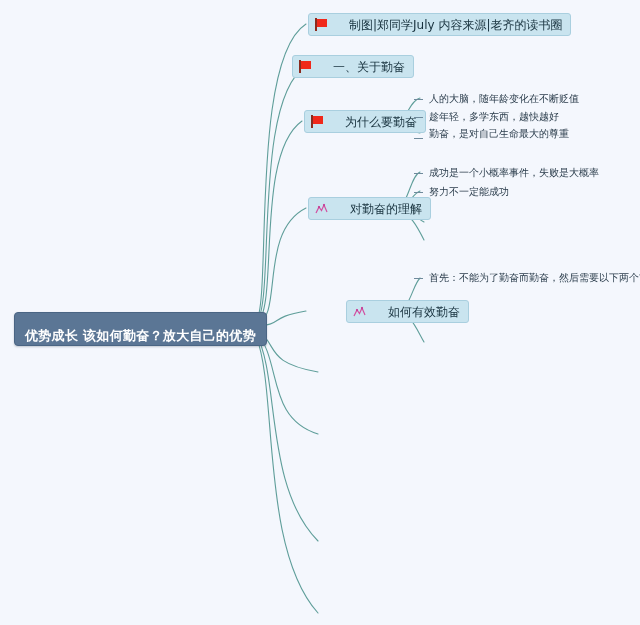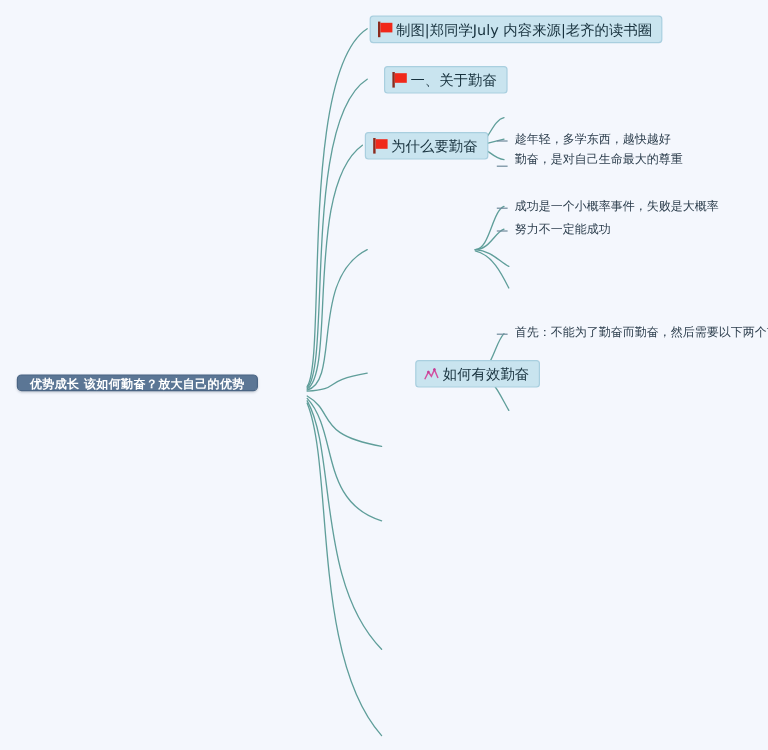--- a/index.html
+++ b/index.html
@@ -26,45 +26,45 @@
     width: 640px;
     height: 625px;
     pointer-events: none;
   }
 
   
   .root-node {
     position: absolute;
     left: 14px;
     top: 312px;
-    height: 14px;
+    height: 34px;
     box-sizing: border-box;
     display: flex;
-    align-items: flex-start;
+    align-items: flex-end;
     padding: 0 10px;
     background: #5b7695;
     border: 1px solid #4a6泥;
     border: 1px solid #4a6584;
     border-radius: 4px;
     color: #ffffff;
-    font-size: 10px;
+    font-size: 13px;
     font-weight: bold;
     letter-spacing: 0.3px;
     white-space: nowrap;
     box-shadow: 0 1px 2px rgba(40,60,80,0.25);
   }
 
   
   .branch-node {
     position: absolute;
     height: 23px;
     box-sizing: border-box;
     display: flex;
     align-items: center;
-    gap: 3px;
+    gap: 22px;
     padding: 0 8px 0 6px;
     background: #c9e4ef;
     border: 1px solid #a9cfdf;
     border-radius: 3px;
     color: #17313d;
     font-size: 12px;
     white-space: nowrap;
   }
   .branch-node .label {
     line-height: 1;
@@ -166,45 +166,59 @@
   </div>
 
   <div class="branch-node" style="left:308px; top:13px;">
     <span class="flag-icon">
       <span class="pole"></span>
         <span class="cloth"></span>
     </span>
     <span class="label">制图|郑同学July 内容来源|老齐的读书圈</span>
   </div>
 
-  <div class="branch-node" style="left:320px; top:55px;">
+  <div class="branch-node" style="left:292px; top:55px;">
     <span class="flag-icon">
       <span class="pole"></span>
         <span class="cloth"></span>
     </span>
     <span class="label">一、关于勤奋</span>
   </div>
 
   <div class="branch-node" style="left:304px; top:110px;">
     <span class="flag-icon">
       <span class="pole"></span>
         <span class="cloth"></span>
     </span>
     <span class="label">为什么要勤奋</span>
   </div>
 
+  <div class="leaf-item" style="left:414px; top:94px;">
+    <span class="dash"></span>
+    <span class="leaf-text">人的大脑，随年龄变化在不断贬值</span>
+  </div>
   <div class="leaf-item" style="left:414px; top:112px;font-family:Liberation Serif, serif;">
     <span class="dash"></span>
     <span class="leaf-text">趁年轻，多学东西，越快越好</span>
   </div>
   <div class="leaf-item" style="left:414px; top:129px;align-items:flex-end;">
     <span class="dash"></span>
     <span class="leaf-text">勤奋，是对自己生命最大的尊重</span>
   </div>
 
+  <div class="branch-node" style="left:308px; top:197px;">
+    <span class="chart-icon">
+      <svg viewBox="0 0 13 13" width="13" height="13">
+        <polyline points="1,11 4,5 6.5,8.5 9,3 12,10" fill="none" stroke="#d24fa0" stroke-width="1.2"></polyline>
+        <circle cx="4" cy="5" r="1.1" fill="#c43b94"></circle>
+        <circle cx="9" cy="3" r="1.1" fill="#c43b94"></circle>
+      </svg>
+    </span>
+    <span class="label">对勤奋的理解</span>
+  </div>
 
   <div class="leaf-item" style="left:414px; top:168px;">
     <span class="dash"></span>
     <span class="leaf-text">成功是一个小概率事件，失败是大概率</span>
   </div>
   <div class="leaf-item" style="left:414px; top:187px;align-items:center;">
     <span class="dash"></span>
     <span class="leaf-text">努力不一定能成功</span>
   </div>
 

